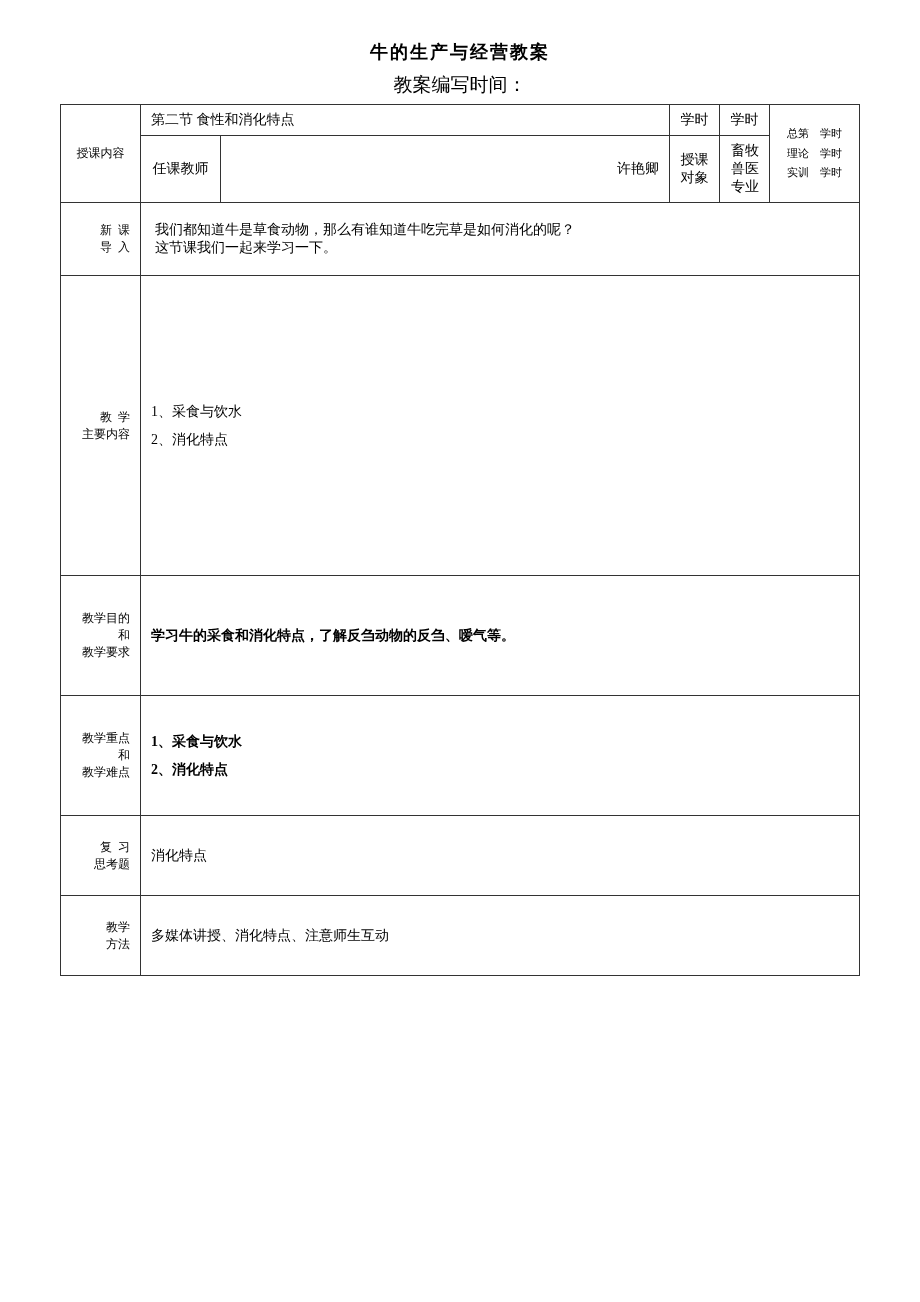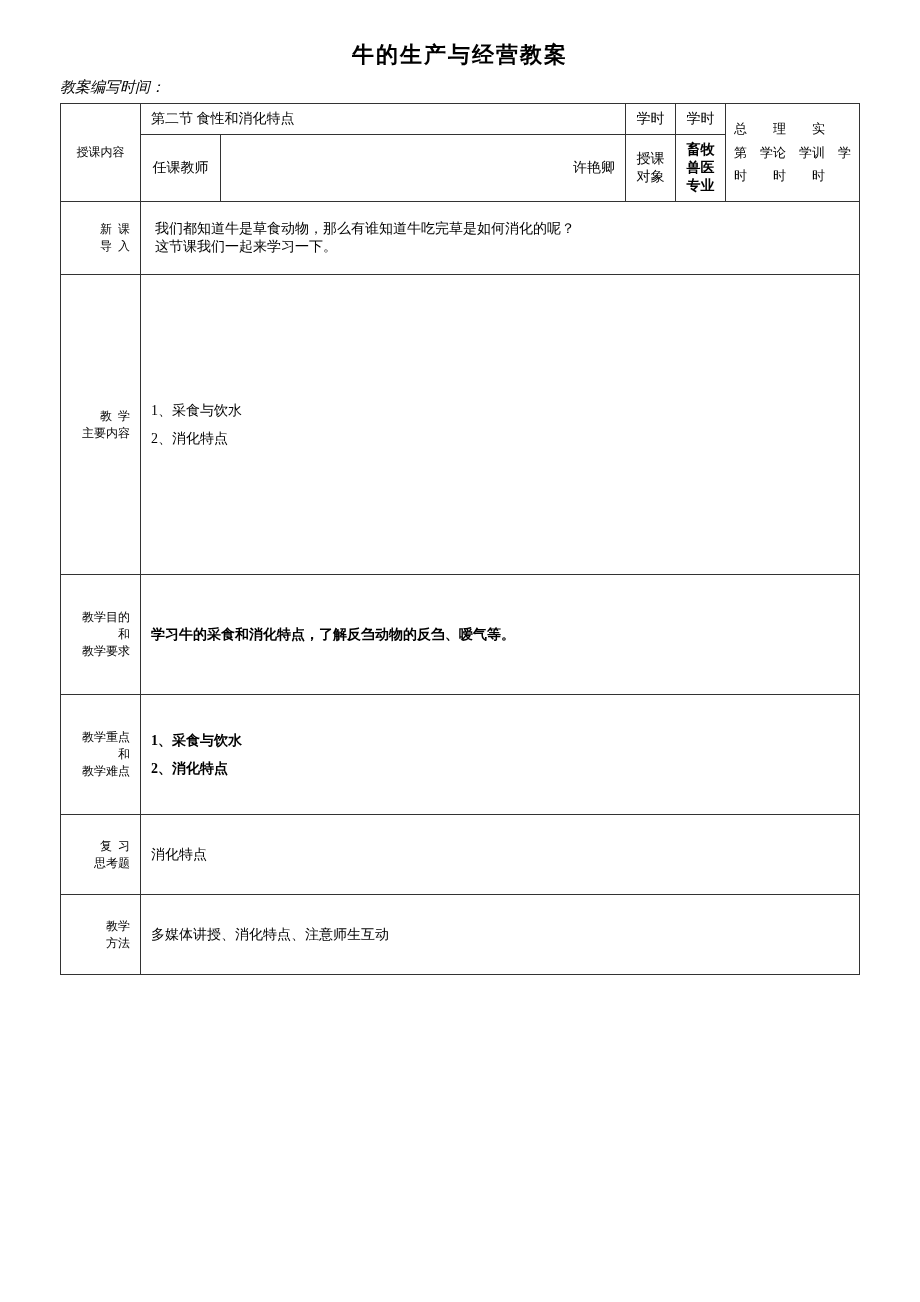--- a/index.html
+++ b/index.html
@@ -11,29 +11,29 @@
       background: #fff;
       font-family: "SimSun", "宋体", serif;
       font-size: 14px;
       color: #000;
       width: 920px;
       min-height: 1302px;
       padding: 40px 60px;
     }
     .page-title {
       text-align: center;
-      font-size: 22px;
+      font-size: 18px;
       font-weight: bold;
       margin-bottom: 8px;
       letter-spacing: 2px;
     }
     .subtitle-row {
-      font-size: 15px;
+      text-align: center;
+      font-size: 19px;
       margin-bottom: 6px;
-      font-style: italic;
     }
     .main-table {
       width: 100%;
       border-collapse: collapse;
       border: 1px solid #333;
     }
     .main-table td, .main-table th {
       border: 1px solid #333;
       padding: 6px 10px;
       vertical-align: middle;
@@ -60,23 +60,24 @@
       padding: 10px 40px;
       font-weight: bold;
     }
     .short-cell {
       height: 80px;
       vertical-align: middle;
       padding: 10px 40px;
     }
     .right-group {
       display: flex;
-      flex-direction: row;
-      font-size: 13px;
+      flex-direction: column;
+      font-size: 11px;
       line-height: 1.8;
+      text-align: center;
     }
   </style>
 </head>
 <body>
 
 <div class="page-title">牛的生产与经营教案</div>
 <div class="subtitle-row">教案编写时间：</div>
 
 <table class="main-table">
 
@@ -91,21 +92,21 @@
         <span><span>总第</span>&nbsp;&nbsp;&nbsp;&nbsp;<span>学时</span></span>
         <span><span>理论</span>&nbsp;&nbsp;&nbsp;&nbsp;<span>学时</span></span>
         <span><span>实训</span>&nbsp;&nbsp;&nbsp;&nbsp;<span>学时</span></span>
       </div>
     </td>
   </tr>
   <tr>
     <td style="text-align:center; width:80px;">任课教师</td>
     <td style="text-align:right;">许艳卿</td>
     <td style="text-align:center;">授课对象</td>
-    <td style="text-align:center;font-weight:bold;">畜牧兽医专业</td>
+    <td style="text-align:right;">畜牧兽医专业</td>
   </tr>
 
   <tr>
     <td class="label-cell section-label" style="white-space:pre-wrap;">新  课
 导  入</td>
     <td colspan="5" style="padding: 18px 14px; vertical-align:top; white-space:pre-wrap;">我们都知道牛是草食动物，那么有谁知道牛吃完草是如何消化的呢？
 这节课我们一起来学习一下。</td>
   </tr>
 
   <tr>

